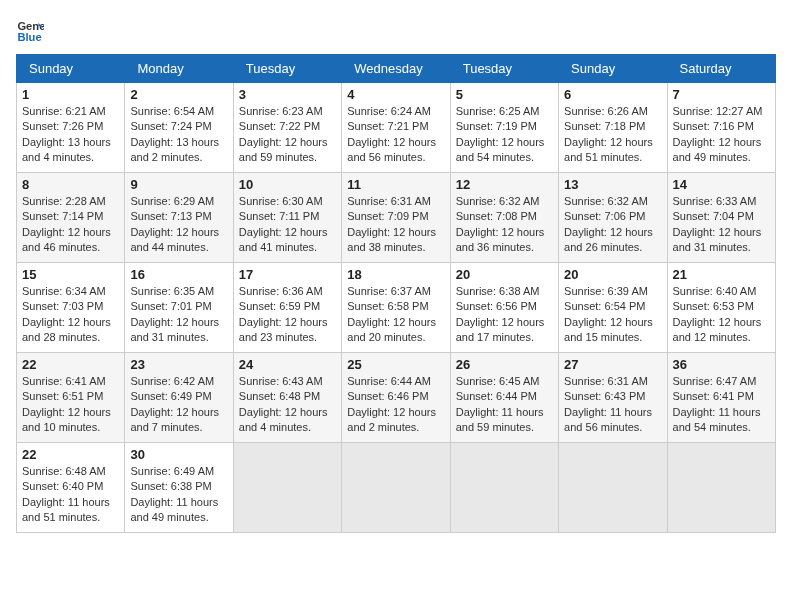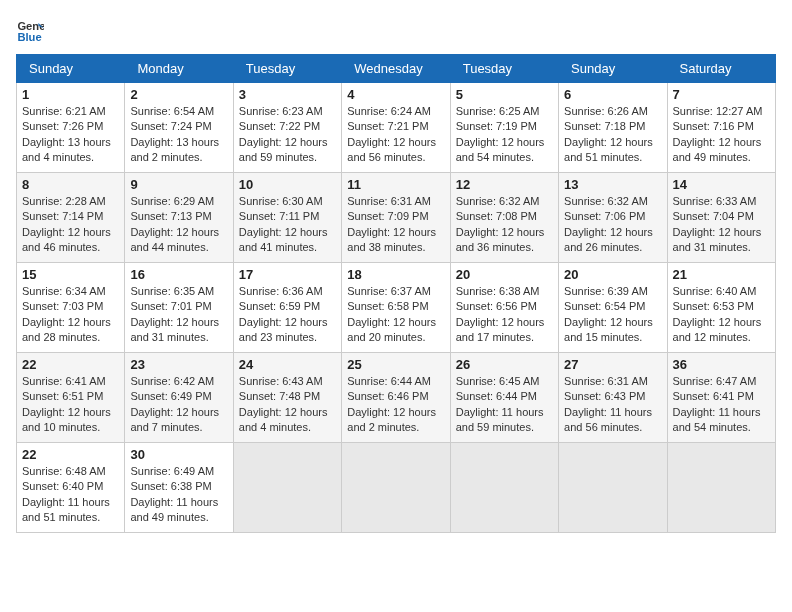--- a/index.html
+++ b/index.html
@@ -306,21 +306,21 @@
         <div class="day-info">
           <div>Sunrise: 6:42 AM</div>
           <div>Sunset: 6:49 PM</div>
           <div>Daylight: 12 hours and 7 minutes.</div>
         </div>
       </td>
         <td>
         <span class="day-number">24</span>
         <div class="day-info">
           <div>Sunrise: 6:43 AM</div>
-          <div>Sunset: 7:48 PM</div>
+          <div>Sunset: 6:48 PM</div>
           <div>Daylight: 12 hours and 4 minutes.</div>
         </div>
       </td>
         <td>
         <span class="day-number">25</span>
         <div class="day-info">
           <div>Sunrise: 6:44 AM</div>
           <div>Sunset: 6:46 PM</div>
           <div>Daylight: 12 hours and 2 minutes.</div>
         </div>

